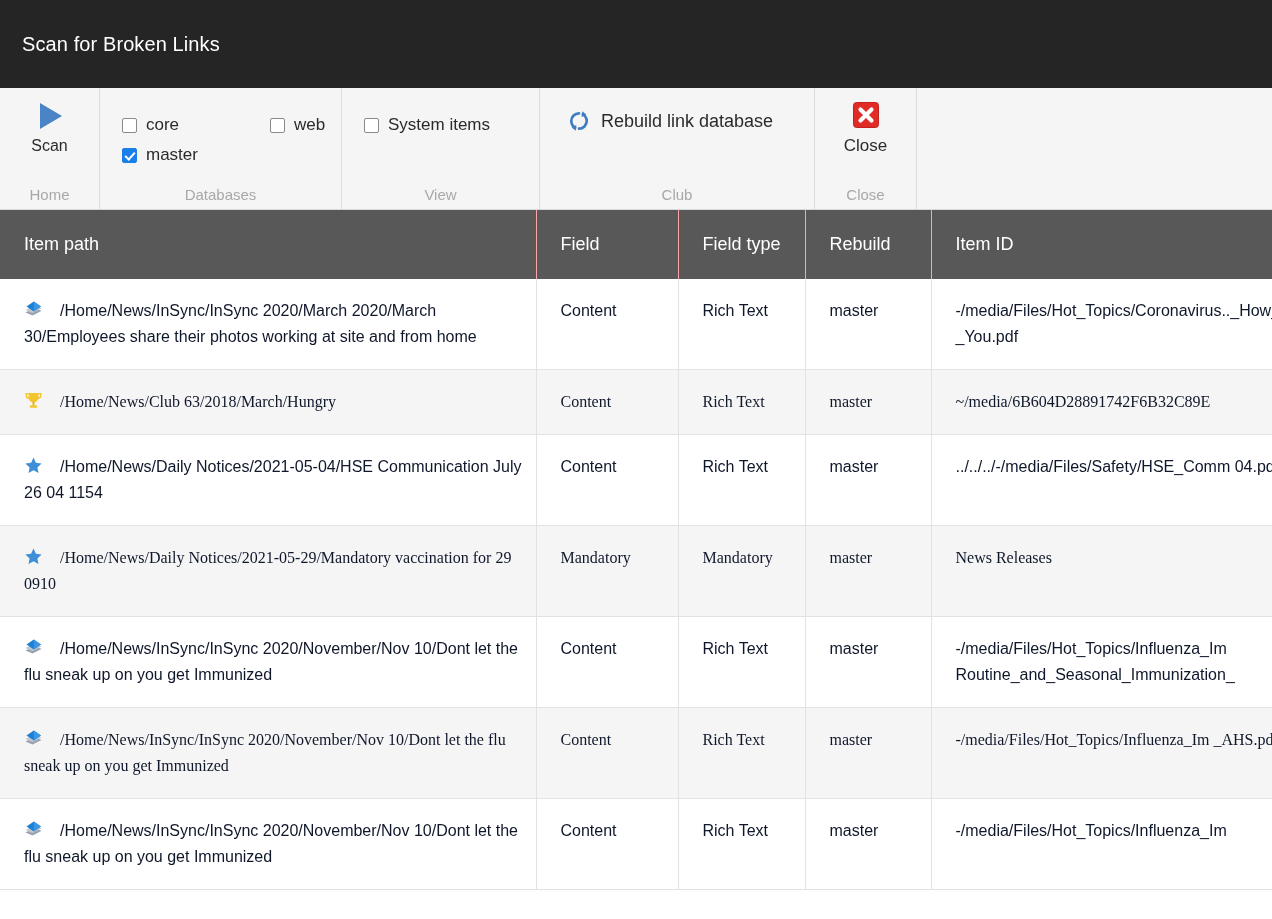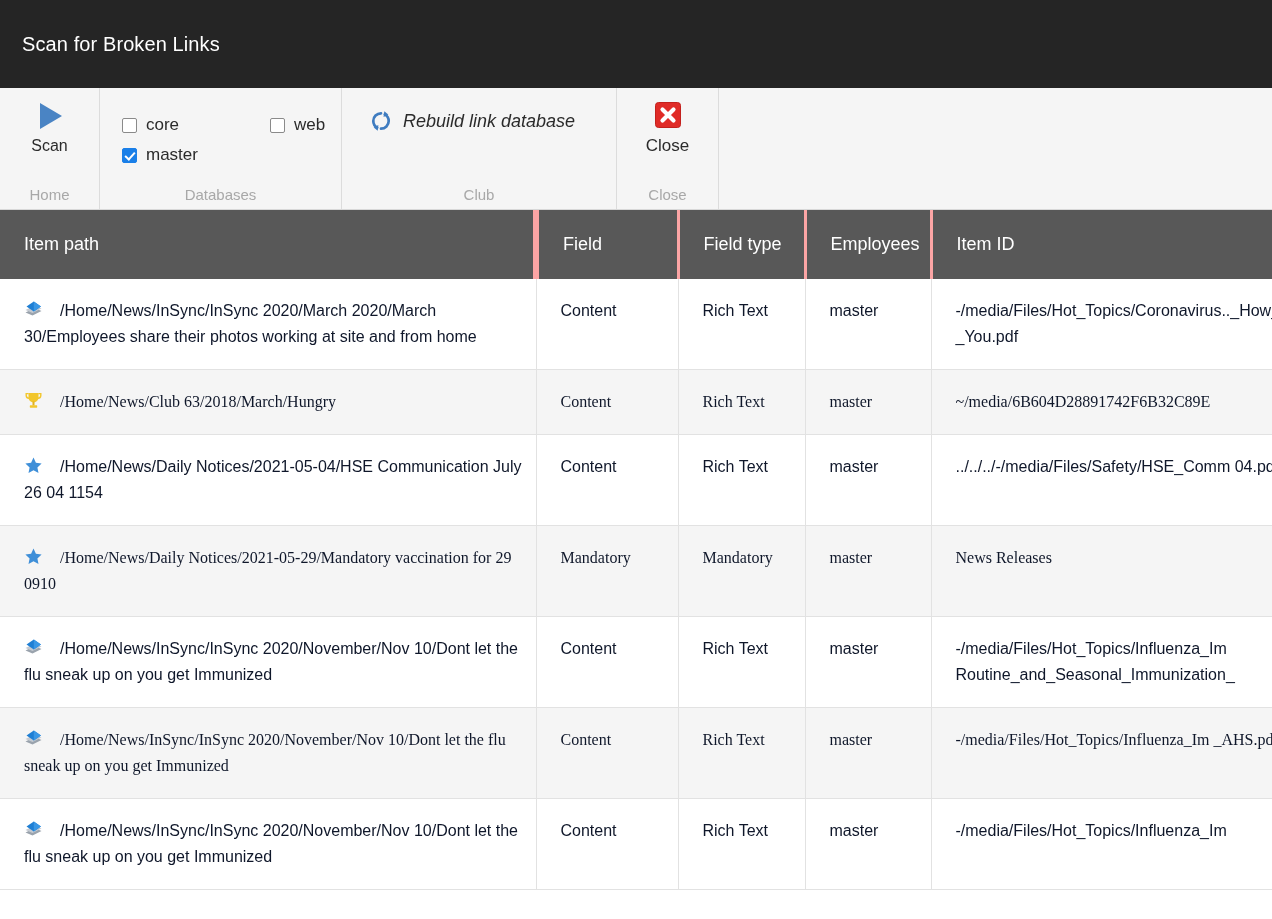--- a/index.html
+++ b/index.html
@@ -138,21 +138,20 @@
     align-items: center;
     padding-left: 28px;
     cursor: default;
   }
   .sync-icon { width: 22px; height: 22px; flex: 0 0 auto; }
   .tool-text {
     font-size: 18px;
     color: #2b2b2b;
     margin-left: 11px;
     white-space: nowrap;
-    font-style: italic;
   }
 
   
   .g-close { width: 102px; }
   .close-btn {
     display: flex;
     flex-direction: column;
     align-items: center;
     padding-top: 14px;
     cursor: default;
@@ -184,23 +183,23 @@
   table.results th {
     background: #585858;
     color: #ffffff;
     font-size: 18px;
     font-weight: 400;
     text-align: left;
     height: 69px;
     padding: 0 0 0 24px;
     box-sizing: border-box;
     vertical-align: middle;
-    border-right: 3px solid #fca5a5;
-  }
-  table.results th:first-child { border-right: 6px solid #fca5a5; }
+    border-right: 1px solid #fca5a5;
+  }
+  table.results th:first-child { border-right: 1px solid #fca5a5; }
   table.results th:last-child { border-right: none; }
 
   table.results td {
     font-size: 16px;
     color: #0f172a;
     vertical-align: top;
     padding: 19px 14px 19px 24px;
     box-sizing: border-box;
     border-right: 1px solid #e2e2e2;
     border-bottom: 1px solid #e2e2e2;
@@ -263,20 +262,29 @@
     </div>
     <div class="cb-row">
       <label class="cb-item">
         <span class="cbx checked"></span>
         <span class="cb-text">master</span>
       </label>
     </div>
     <div class="rib-group-label">Databases</div>
   </div>
 
+  <div class="rib-group g-view">
+    <div class="cb-row">
+      <label class="cb-item">
+        <span class="cbx"></span>
+        <span class="cb-text">System items</span>
+      </label>
+    </div>
+    <div class="rib-group-label">View</div>
+  </div>
 
   <div class="rib-group g-tools">
     <div class="tool-btn">
       <span class="sync-icon">
         <svg viewBox="0 0 22 22" width="22" height="22" xmlns="http://www.w3.org/2000/svg">
           <path d="M11 3.3 A7.7 7.7 0 0 0 3.3 11 A7.7 7.7 0 0 0 7.2 17.6" fill="none" stroke="#3f7cc0" stroke-width="2.7" stroke-linecap="round"></path>
           <path d="M11 18.7 A7.7 7.7 0 0 0 18.7 11 A7.7 7.7 0 0 0 14.8 4.4" fill="none" stroke="#3f7cc0" stroke-width="2.7" stroke-linecap="round"></path>
           <path d="M14.3 1.2 L18.3 4.6 L13.6 7.0 Z" fill="#3f7cc0"></path>
           <path d="M7.7 20.8 L3.7 17.4 L8.4 15.0 Z" fill="#3f7cc0"></path>
         </svg>
@@ -309,21 +317,21 @@
         <col class="col-field">
         <col class="col-ftype">
         <col class="col-db">
         <col class="col-id">
     </colgroup>
     <thead>
       <tr>
         <th>Item path</th>
         <th>Field</th>
         <th>Field type</th>
-        <th>Employees</th>
+        <th>Rebuild</th>
         <th>Item ID</th>
       </tr>
     </thead>
     <tbody id="tbody">
         <tr class="odd">
           <td class="path-cell"><span class="row-icon"><svg viewBox="0 0 19 19" width="19" height="19" xmlns="http://www.w3.org/2000/svg">
                 <path d="M1.5 12.5 L8.5 15.5 L17.5 11 L10.5 8 Z" fill="#9aa3ad"></path>
                 <path d="M1.5 10 L8.5 13 L17.5 8.5 L10.5 5.5 Z" fill="#c3c9d1"></path>
                 <path d="M2.5 6.5 L9.8 1.5 L17 6.5 L9.8 11.5 Z" fill="#1f7fd4"></path>
                 <path d="M9.8 1.5 L17 6.5 L9.8 11.5 Z" fill="#3a97e5"></path>

